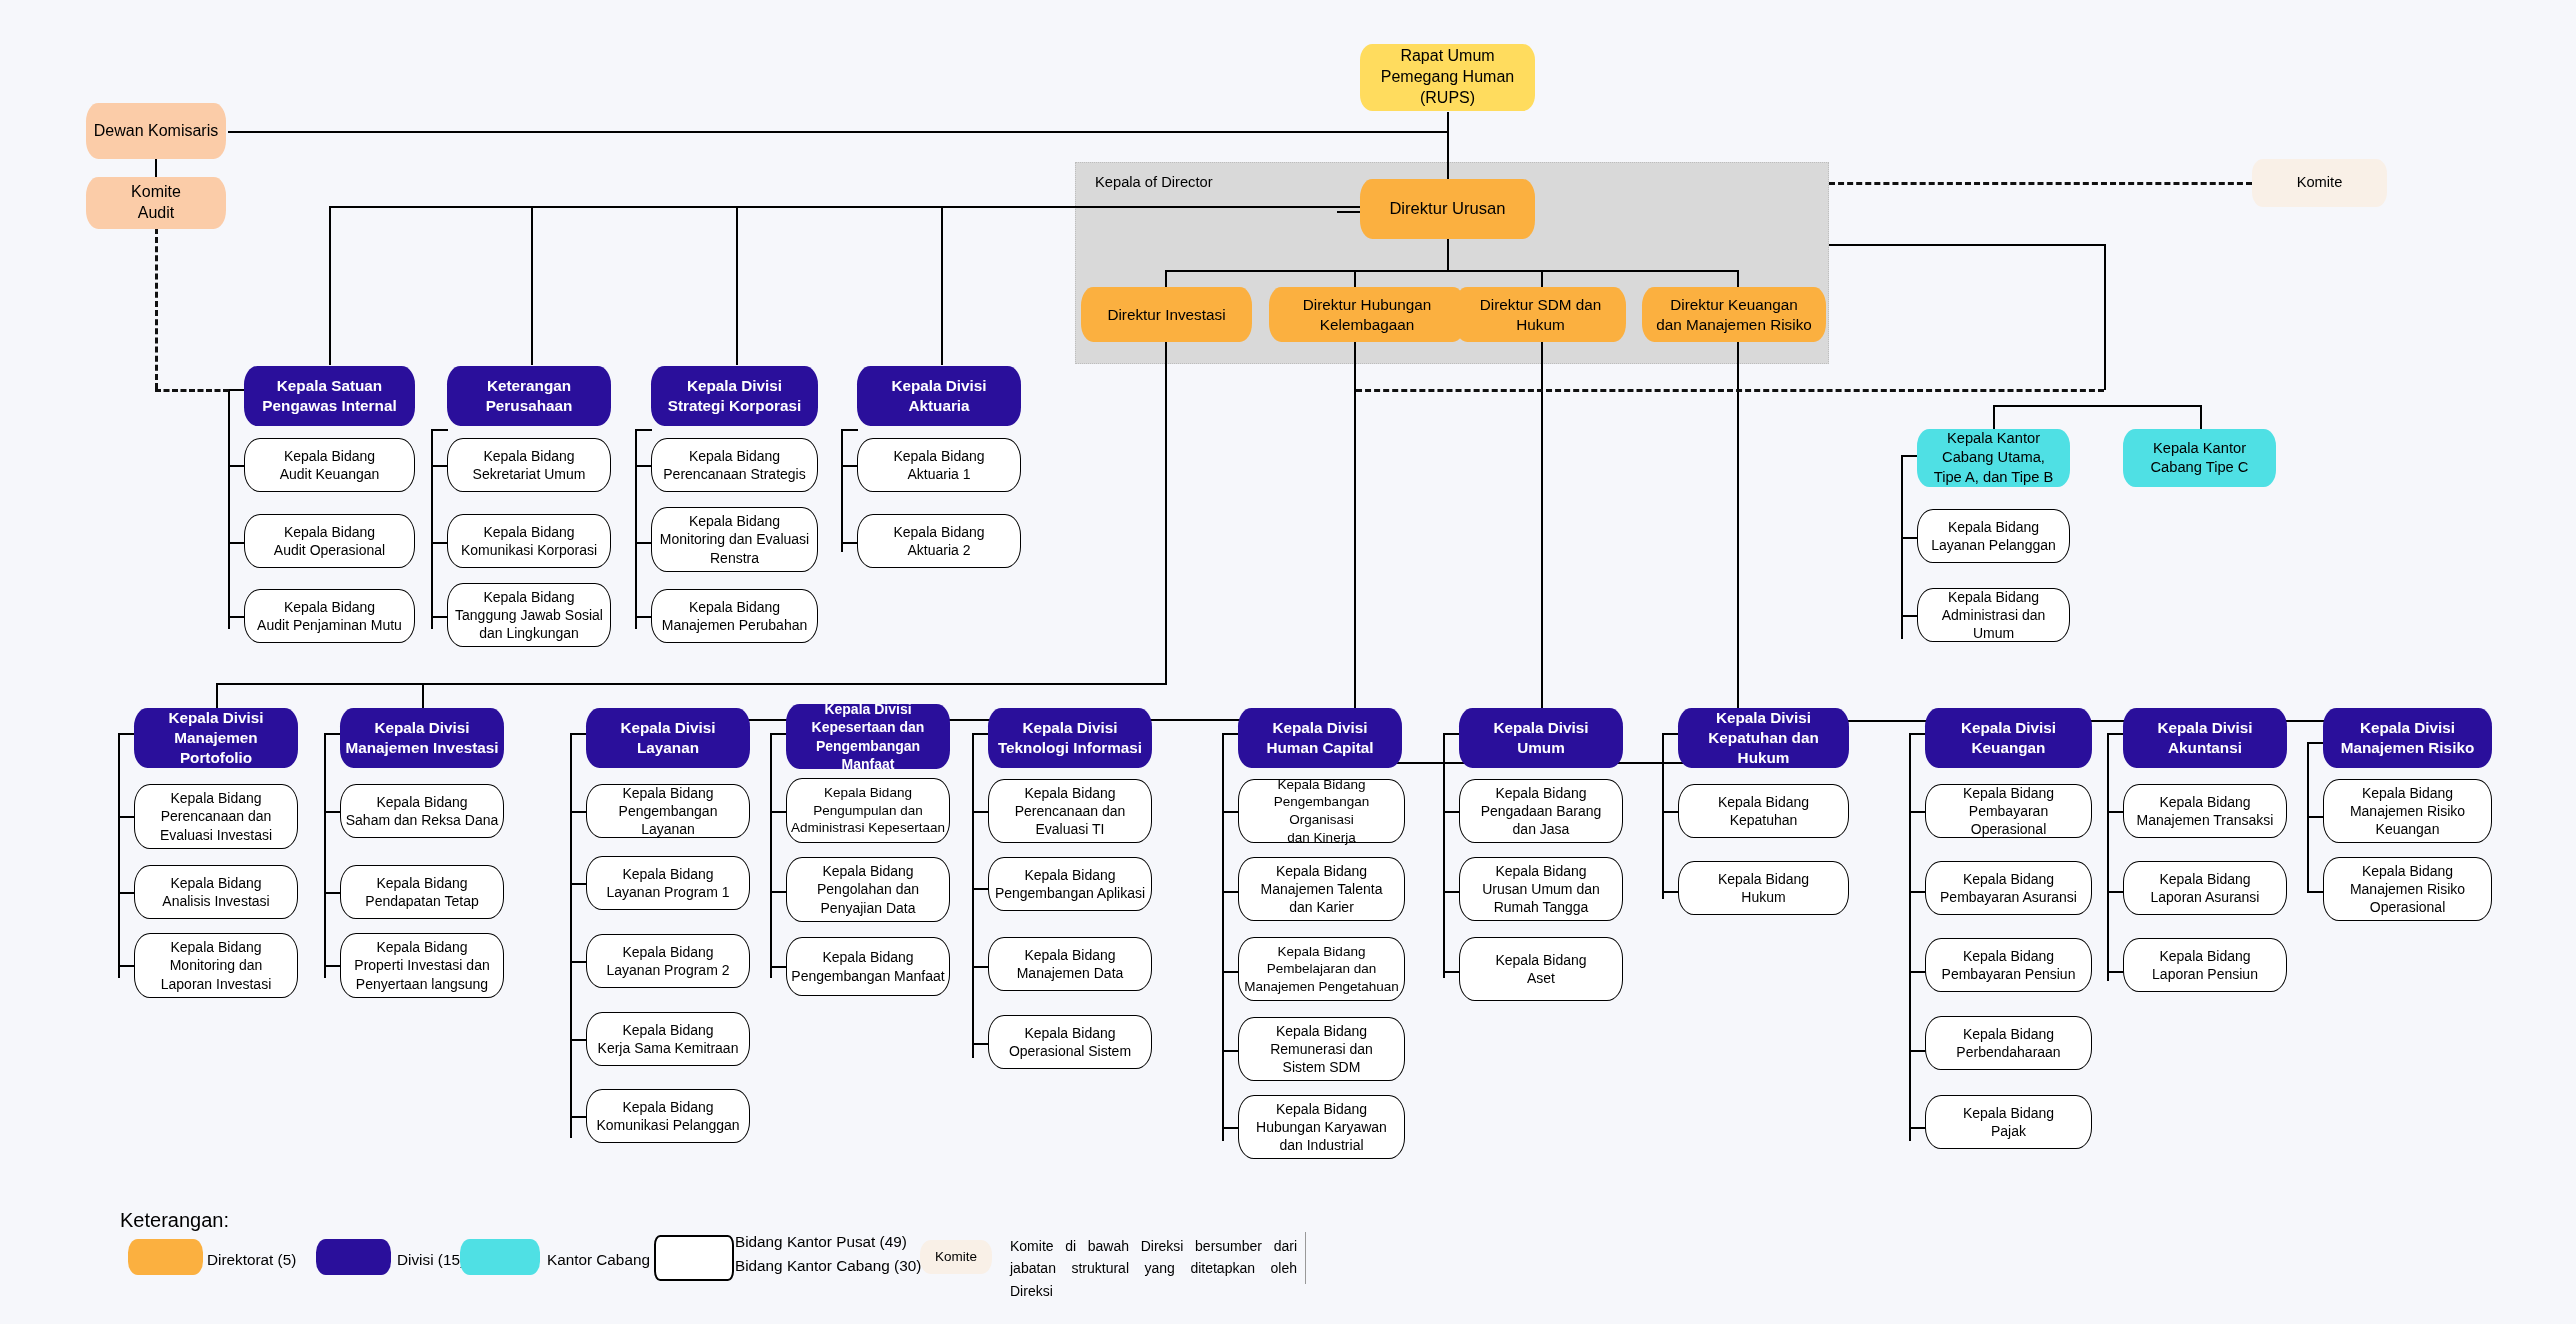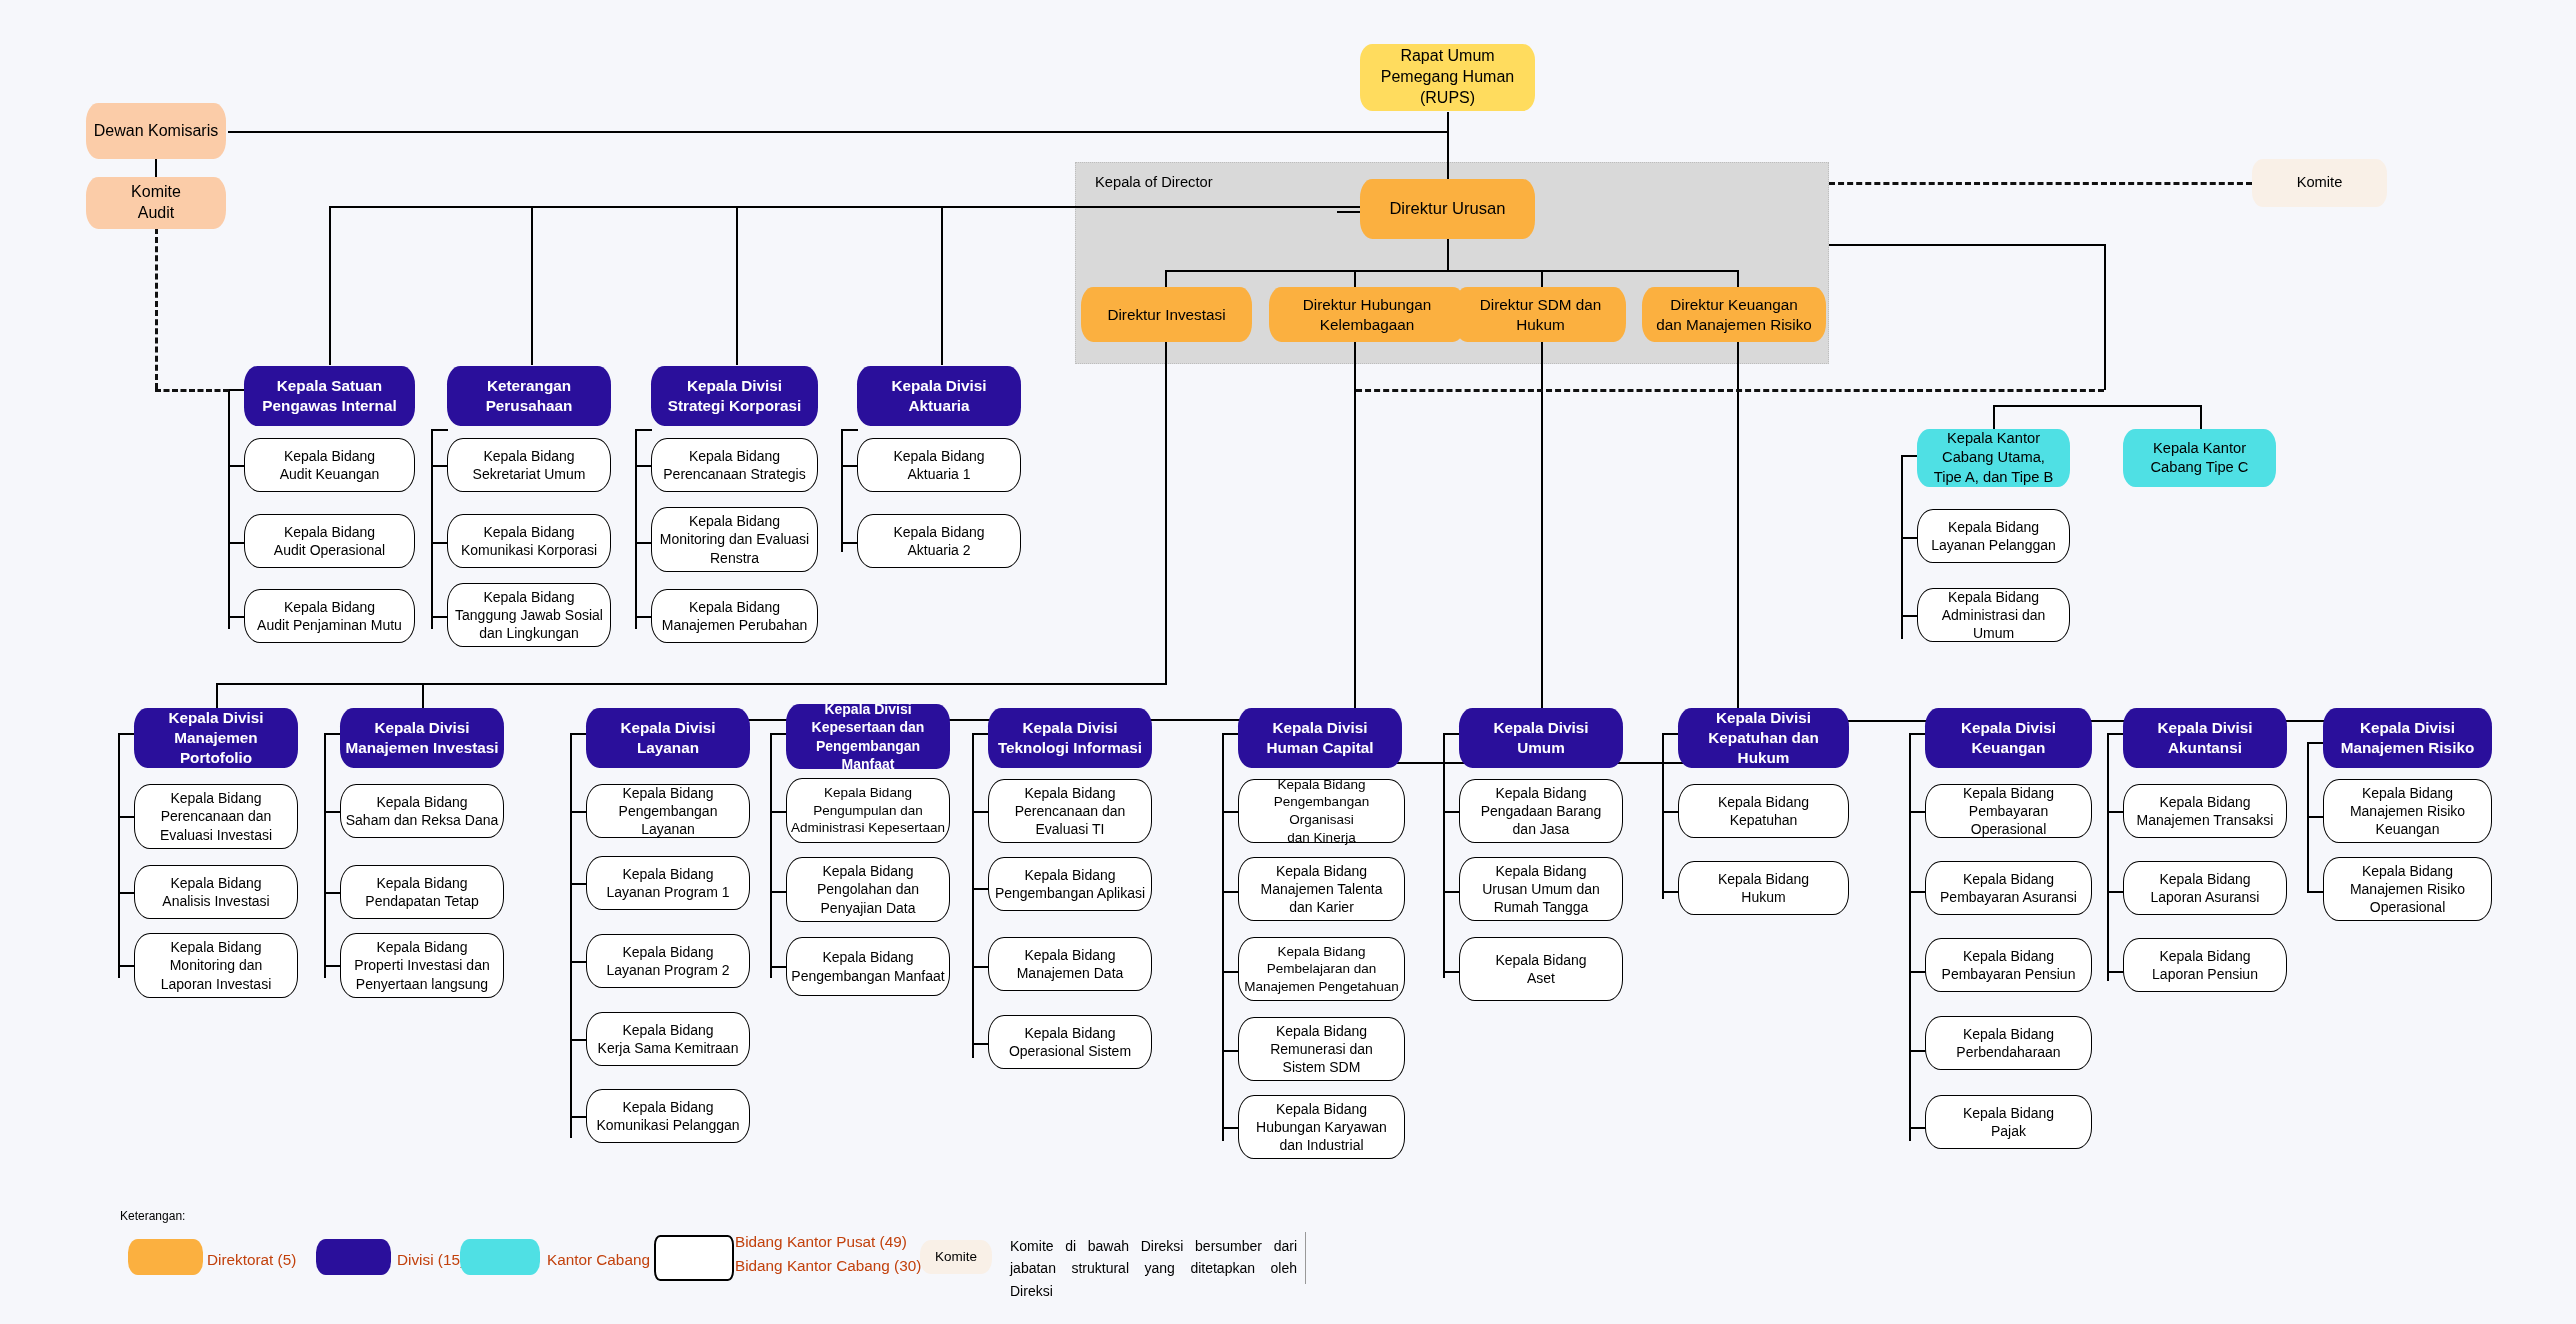--- a/index.html
+++ b/index.html
@@ -54,24 +54,24 @@
   .lnv{width:1.8px;}
   .dash-h{
     position:absolute;height:0;border-top:3.1px dashed #111;z-index:3;
   }
   .dash-v{
     position:absolute;width:0;border-left:3.1px dashed #111;z-index:3;
   }
 
   
   #legend{position:absolute;z-index:6;}
-  .lg-title{position:absolute;font-size:12px;color:#000;}
+  .lg-title{position:absolute;font-size:20px;color:#000;}
   .lg-sw{position:absolute;border-radius:9.8px/13.5px;}
   .lg-sw.white{background:#fff;border:2.5px solid #000;border-radius:6.1px/9.8px;}
-  .lg-txt{position:absolute;font-size:15.3px;color:#c2410c;white-space:pre-line;line-height:1.55;}
+  .lg-txt{position:absolute;font-size:15.3px;color:#000000;white-space:pre-line;line-height:1.55;}
   .lg-note{position:absolute;font-size:14px;color:#000;line-height:1.6;}
   .lg-note.justify{text-align:justify;text-align-last:justify;}
   .lg-divider{position:absolute;width:1.2px;background:#999;}
 </style>
 </head>
 <body>
 
 <div id="canvas">
 
   <div id="bod-group" style="left:1075px;top:162px;width:754px;height:202px;"></div>

